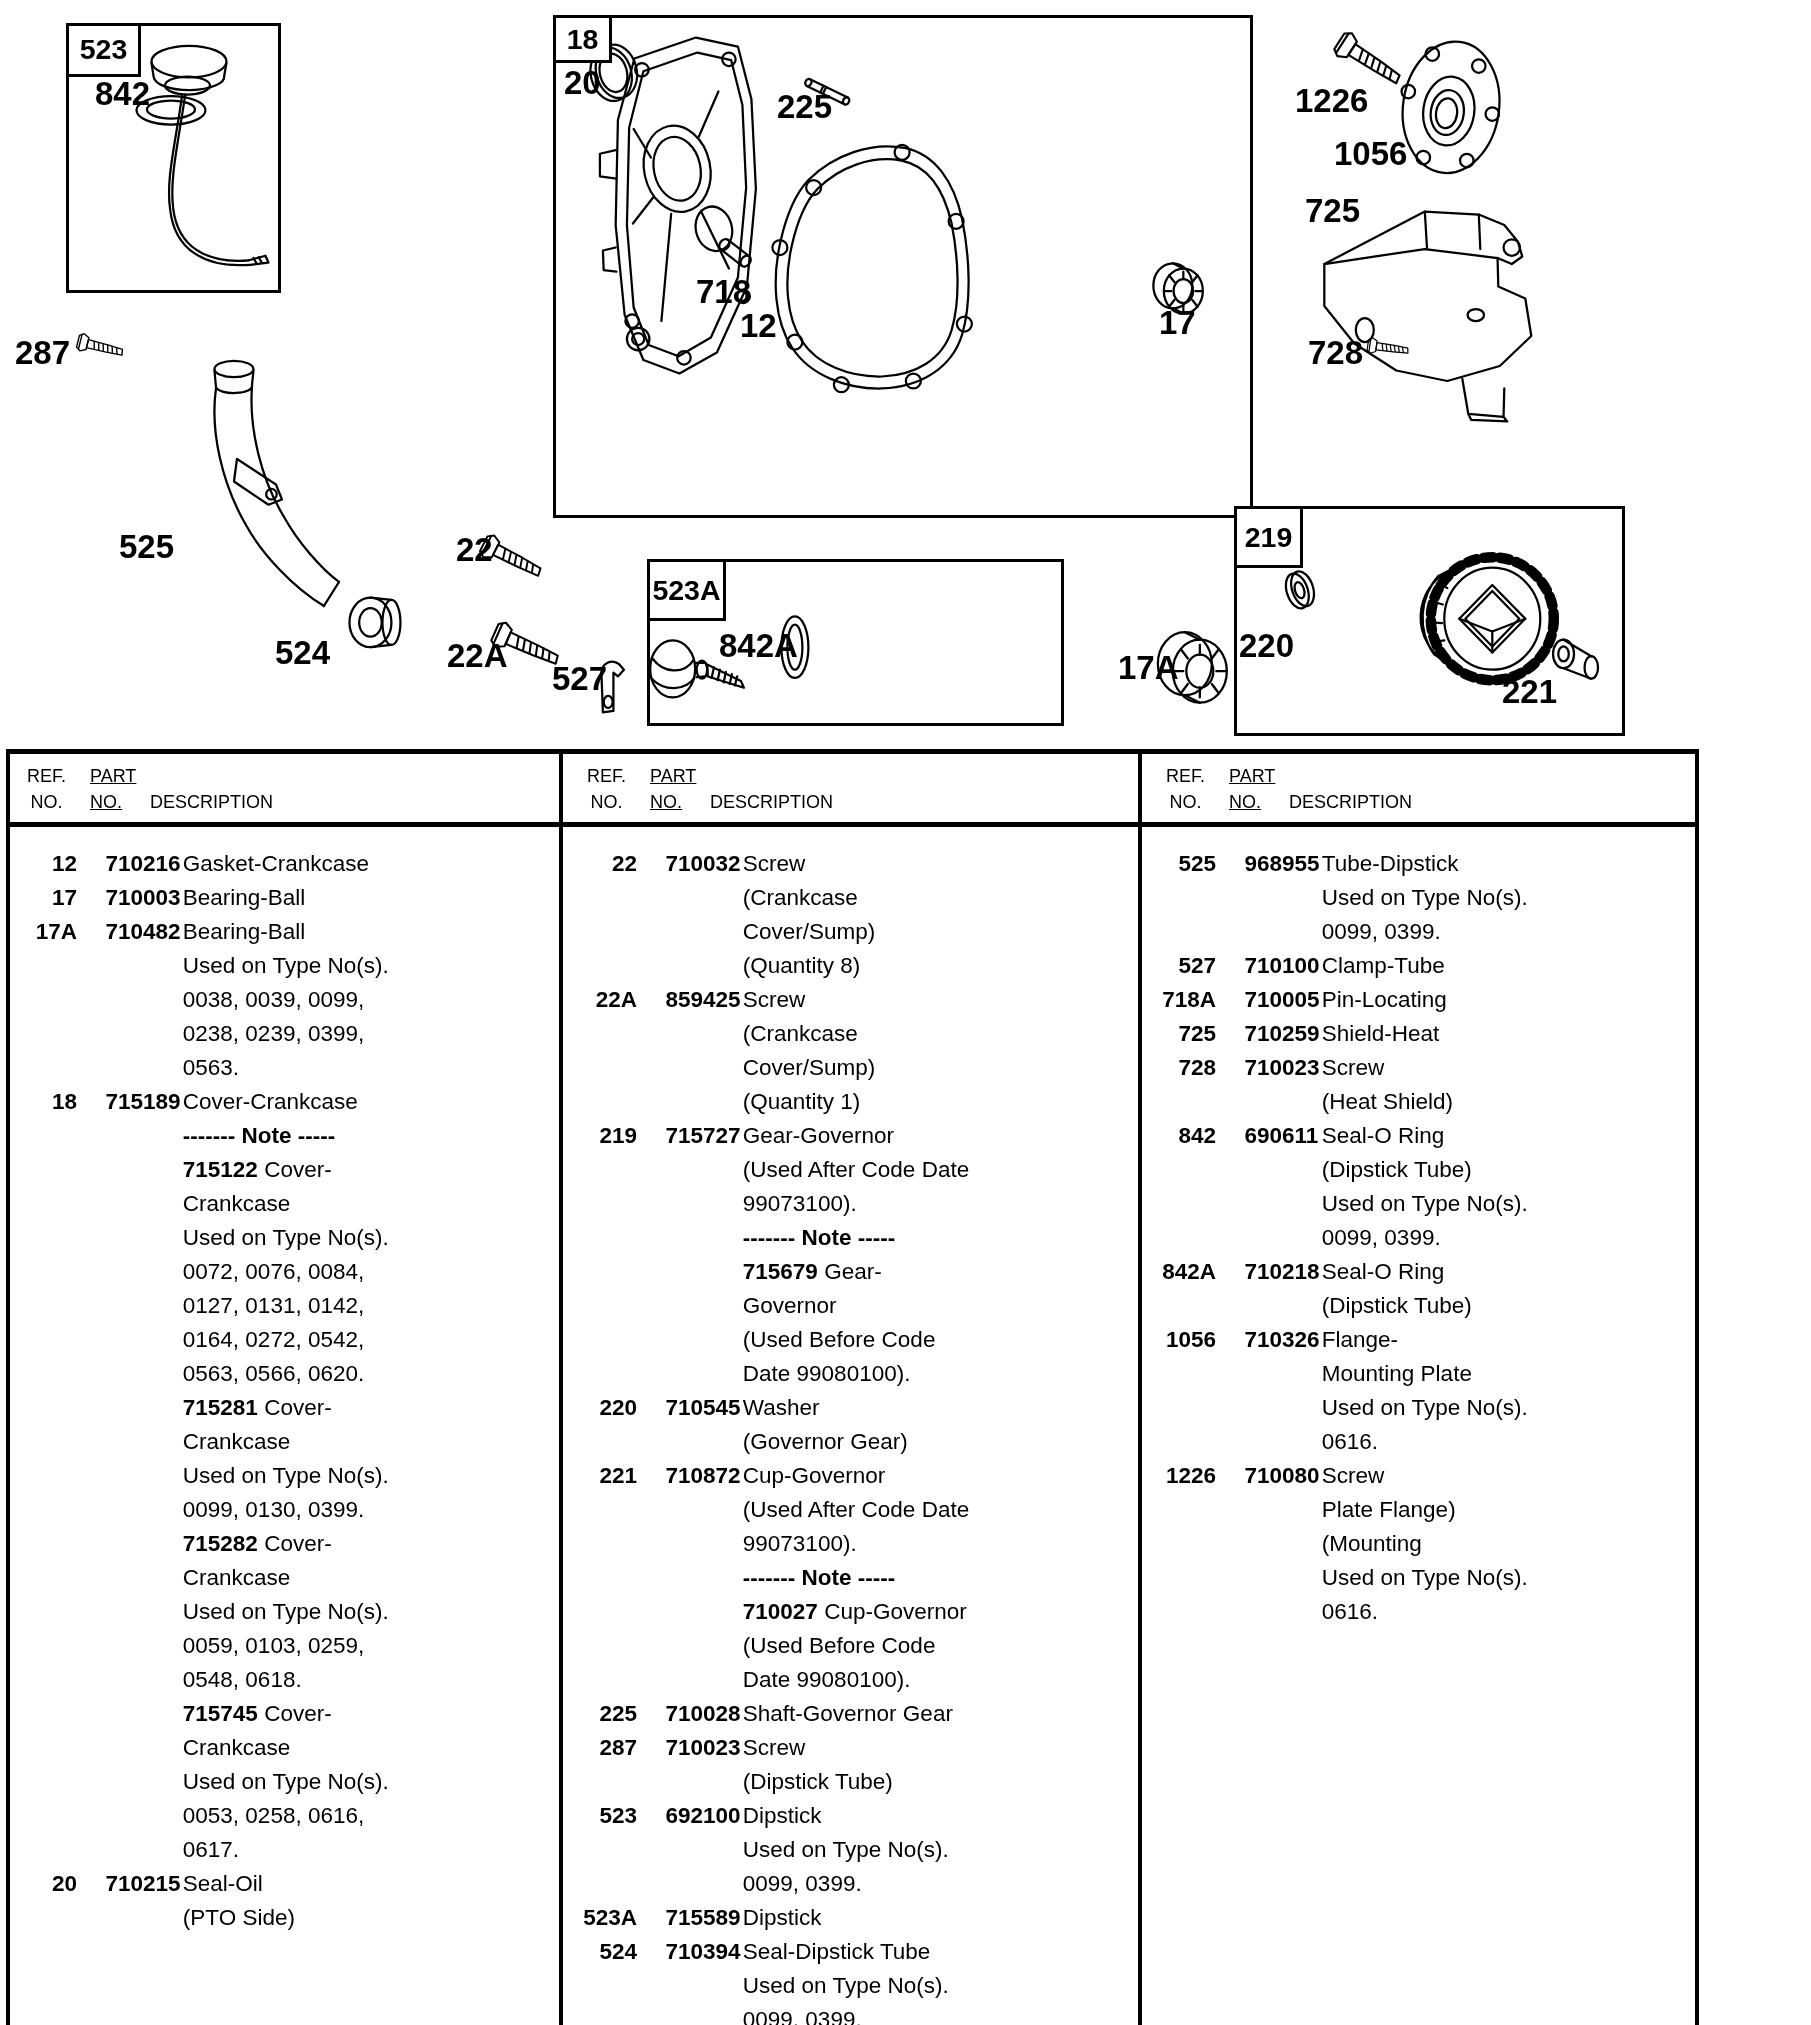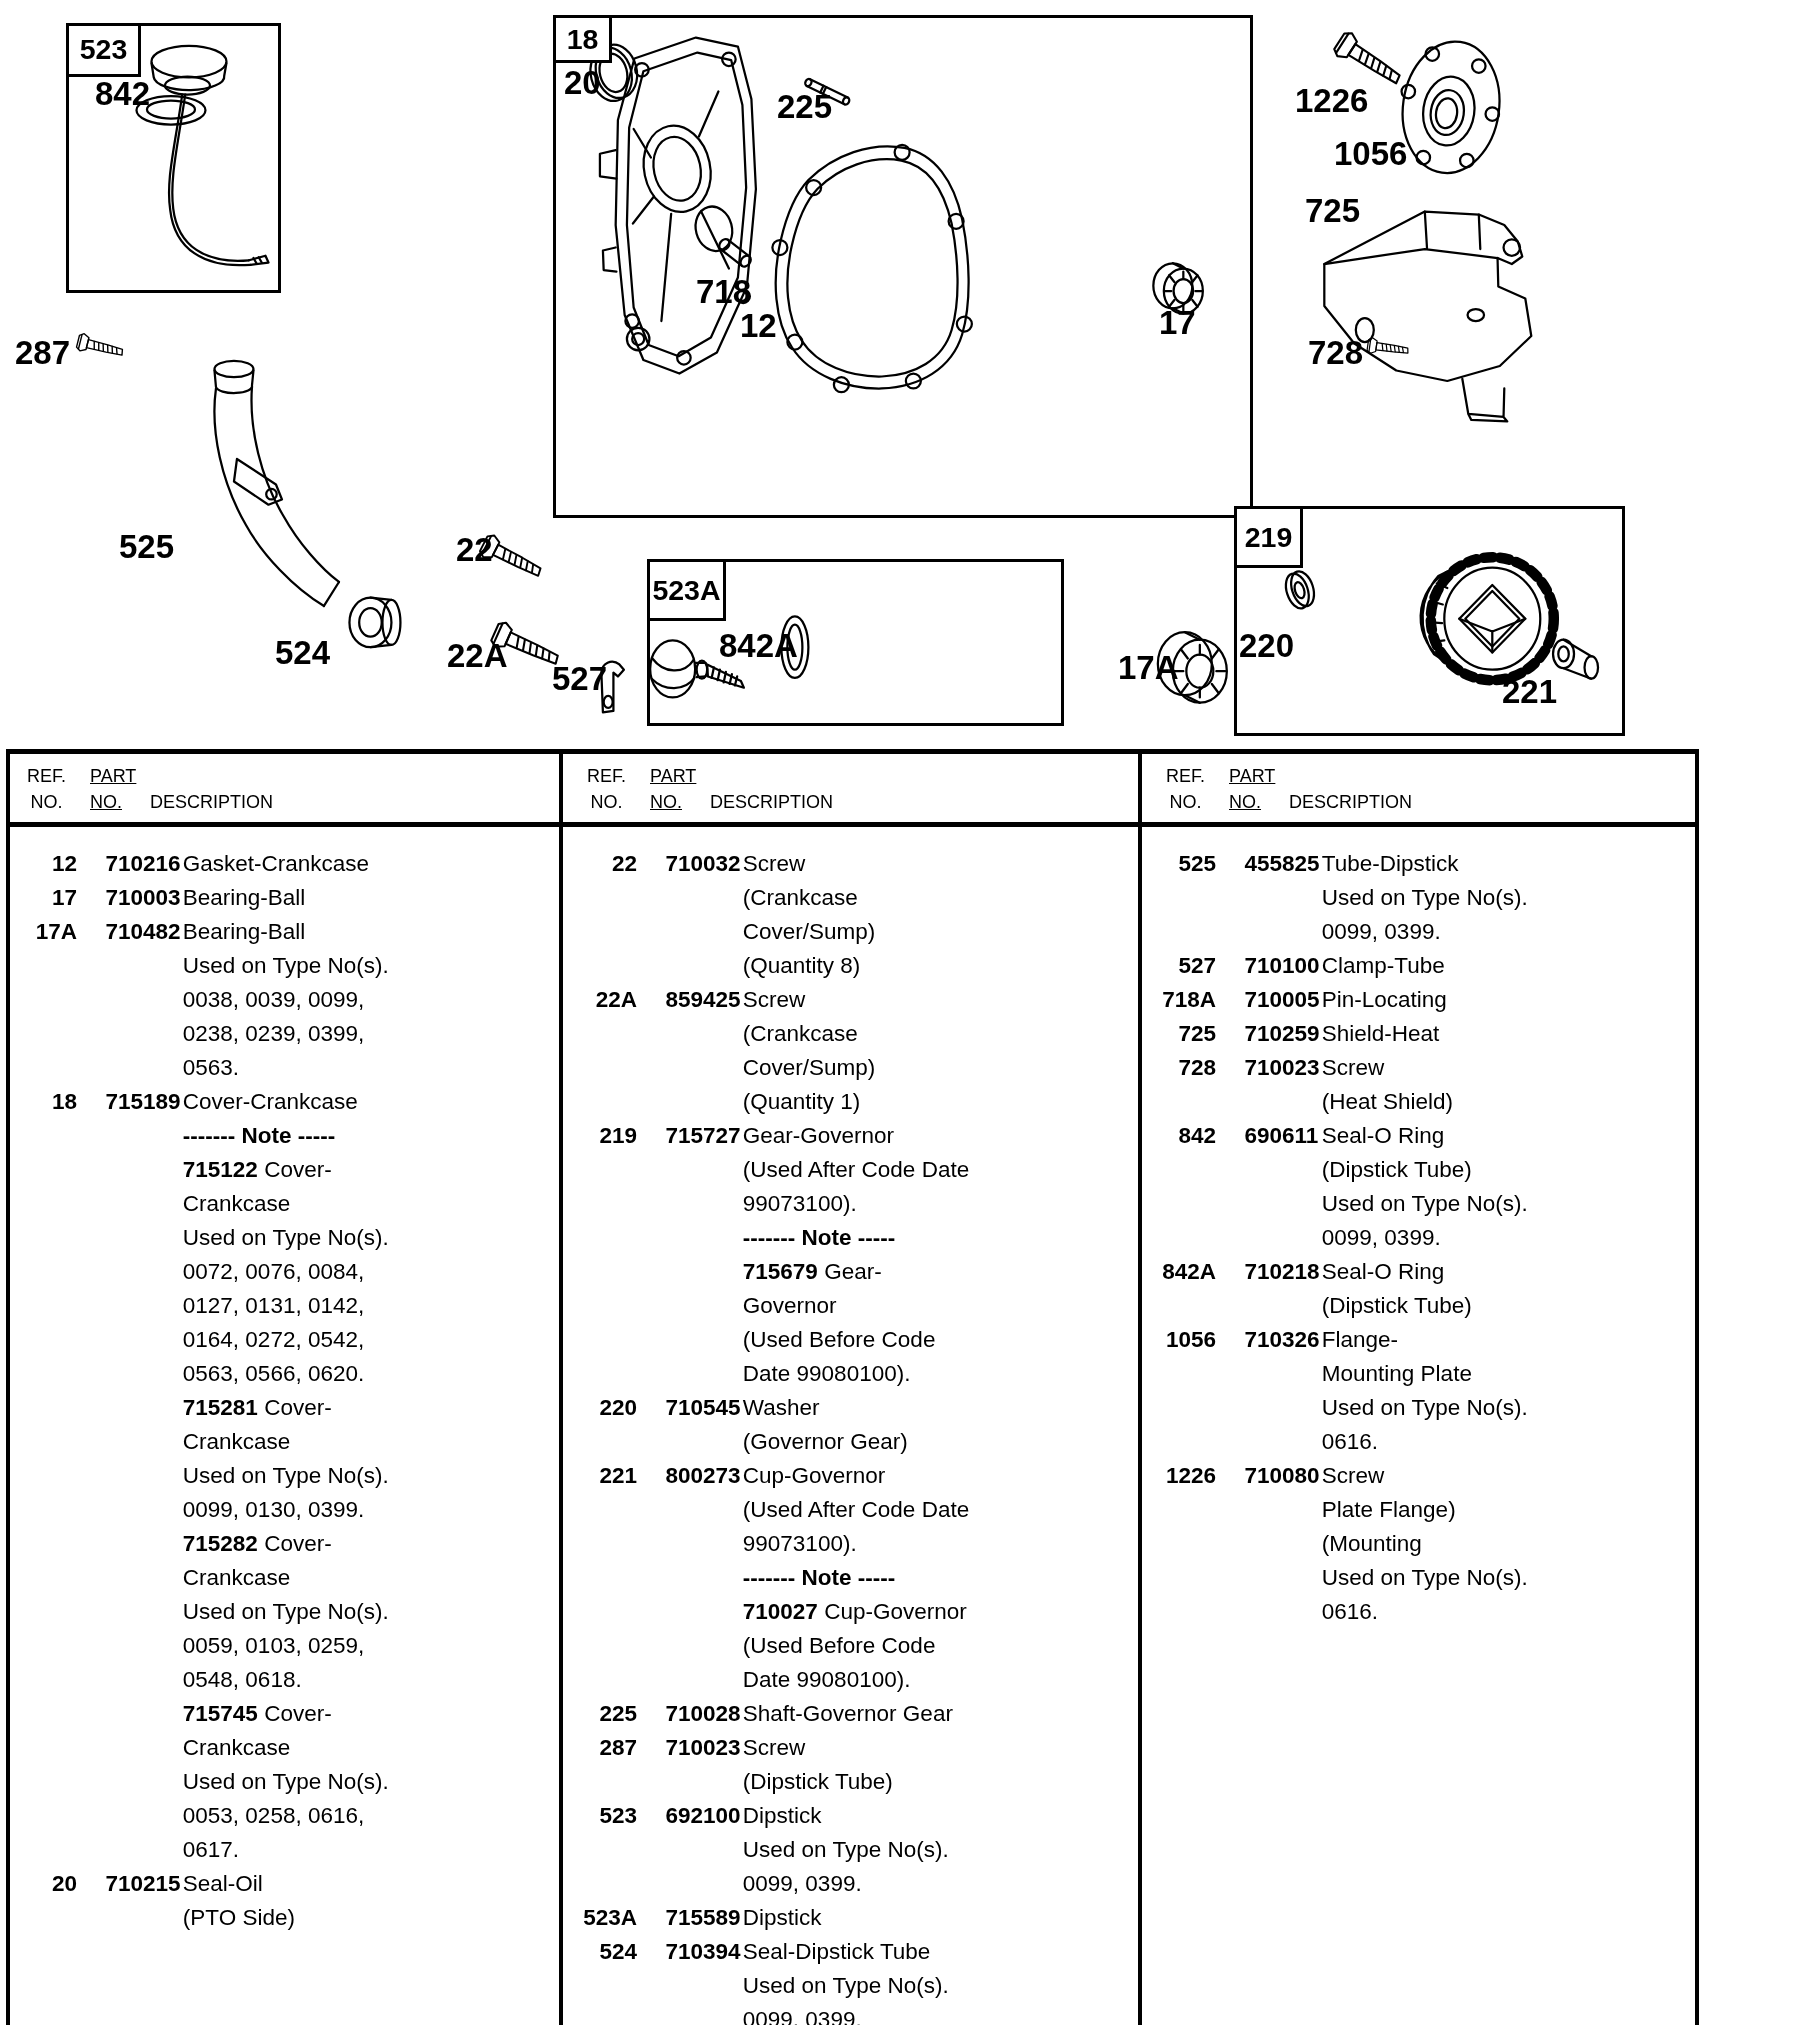--- a/index.html
+++ b/index.html
@@ -303,21 +303,21 @@
         <div class="trow"><span class="c-ref">219</span><span class="c-part">715727</span><span class="c-desc"><span>Gear-Governor</span></span></div>
         <div class="trow"><span class="c-ref"></span><span class="c-part"></span><span class="c-desc"><span>(Used After Code Date</span></span></div>
         <div class="trow"><span class="c-ref"></span><span class="c-part"></span><span class="c-desc"><span>99073100).</span></span></div>
         <div class="trow"><span class="c-ref"></span><span class="c-part"></span><span class="c-desc"><span class="b">------- Note -----</span></span></div>
         <div class="trow"><span class="c-ref"></span><span class="c-part"></span><span class="c-desc"><span class="b">715679</span><span> Gear-</span></span></div>
         <div class="trow"><span class="c-ref"></span><span class="c-part"></span><span class="c-desc"><span>Governor</span></span></div>
         <div class="trow"><span class="c-ref"></span><span class="c-part"></span><span class="c-desc"><span>(Used Before Code</span></span></div>
         <div class="trow"><span class="c-ref"></span><span class="c-part"></span><span class="c-desc"><span>Date 99080100).</span></span></div>
         <div class="trow"><span class="c-ref">220</span><span class="c-part">710545</span><span class="c-desc"><span>Washer</span></span></div>
         <div class="trow"><span class="c-ref"></span><span class="c-part"></span><span class="c-desc"><span>(Governor Gear)</span></span></div>
-        <div class="trow"><span class="c-ref">221</span><span class="c-part">800273</span><span class="c-desc"><span>Cup-Governor</span></span></div>
+        <div class="trow"><span class="c-ref">221</span><span class="c-part">710872</span><span class="c-desc"><span>Cup-Governor</span></span></div>
         <div class="trow"><span class="c-ref"></span><span class="c-part"></span><span class="c-desc"><span>(Used After Code Date</span></span></div>
         <div class="trow"><span class="c-ref"></span><span class="c-part"></span><span class="c-desc"><span>99073100).</span></span></div>
         <div class="trow"><span class="c-ref"></span><span class="c-part"></span><span class="c-desc"><span class="b">------- Note -----</span></span></div>
         <div class="trow"><span class="c-ref"></span><span class="c-part"></span><span class="c-desc"><span class="b">710027</span><span> Cup-Governor</span></span></div>
         <div class="trow"><span class="c-ref"></span><span class="c-part"></span><span class="c-desc"><span>(Used Before Code</span></span></div>
         <div class="trow"><span class="c-ref"></span><span class="c-part"></span><span class="c-desc"><span>Date 99080100).</span></span></div>
         <div class="trow"><span class="c-ref">225</span><span class="c-part">710028</span><span class="c-desc"><span>Shaft-Governor Gear</span></span></div>
         <div class="trow"><span class="c-ref">287</span><span class="c-part">710023</span><span class="c-desc"><span>Screw</span></span></div>
         <div class="trow"><span class="c-ref"></span><span class="c-part"></span><span class="c-desc"><span>(Dipstick Tube)</span></span></div>
         <div class="trow"><span class="c-ref">523</span><span class="c-part">692100</span><span class="c-desc"><span>Dipstick</span></span></div>
@@ -330,21 +330,21 @@
       </div>
   </div>
 
   <div class="tcol" style="left:1145px;width:548px">
     <div class="thead">
       <span class="h-ref"><span>REF.</span><br><span>NO.</span></span>
       <span class="h-part"><span>PART</span><br><span>NO.</span></span>
       <span class="h-desc">DESCRIPTION</span>
     </div>
     <div class="rows">
-        <div class="trow"><span class="c-ref">525</span><span class="c-part">455825</span><span class="c-desc"><span>Tube-Dipstick</span></span></div>
+        <div class="trow"><span class="c-ref">525</span><span class="c-part">968955</span><span class="c-desc"><span>Tube-Dipstick</span></span></div>
         <div class="trow"><span class="c-ref"></span><span class="c-part"></span><span class="c-desc"><span>Used on Type No(s).</span></span></div>
         <div class="trow"><span class="c-ref"></span><span class="c-part"></span><span class="c-desc"><span>0099, 0399.</span></span></div>
         <div class="trow"><span class="c-ref">527</span><span class="c-part">710100</span><span class="c-desc"><span>Clamp-Tube</span></span></div>
         <div class="trow"><span class="c-ref">718A</span><span class="c-part">710005</span><span class="c-desc"><span>Pin-Locating</span></span></div>
         <div class="trow"><span class="c-ref">725</span><span class="c-part">710259</span><span class="c-desc"><span>Shield-Heat</span></span></div>
         <div class="trow"><span class="c-ref">728</span><span class="c-part">710023</span><span class="c-desc"><span>Screw</span></span></div>
         <div class="trow"><span class="c-ref"></span><span class="c-part"></span><span class="c-desc"><span>(Heat Shield)</span></span></div>
         <div class="trow"><span class="c-ref">842</span><span class="c-part">690611</span><span class="c-desc"><span>Seal-O Ring</span></span></div>
         <div class="trow"><span class="c-ref"></span><span class="c-part"></span><span class="c-desc"><span>(Dipstick Tube)</span></span></div>
         <div class="trow"><span class="c-ref"></span><span class="c-part"></span><span class="c-desc"><span>Used on Type No(s).</span></span></div>

